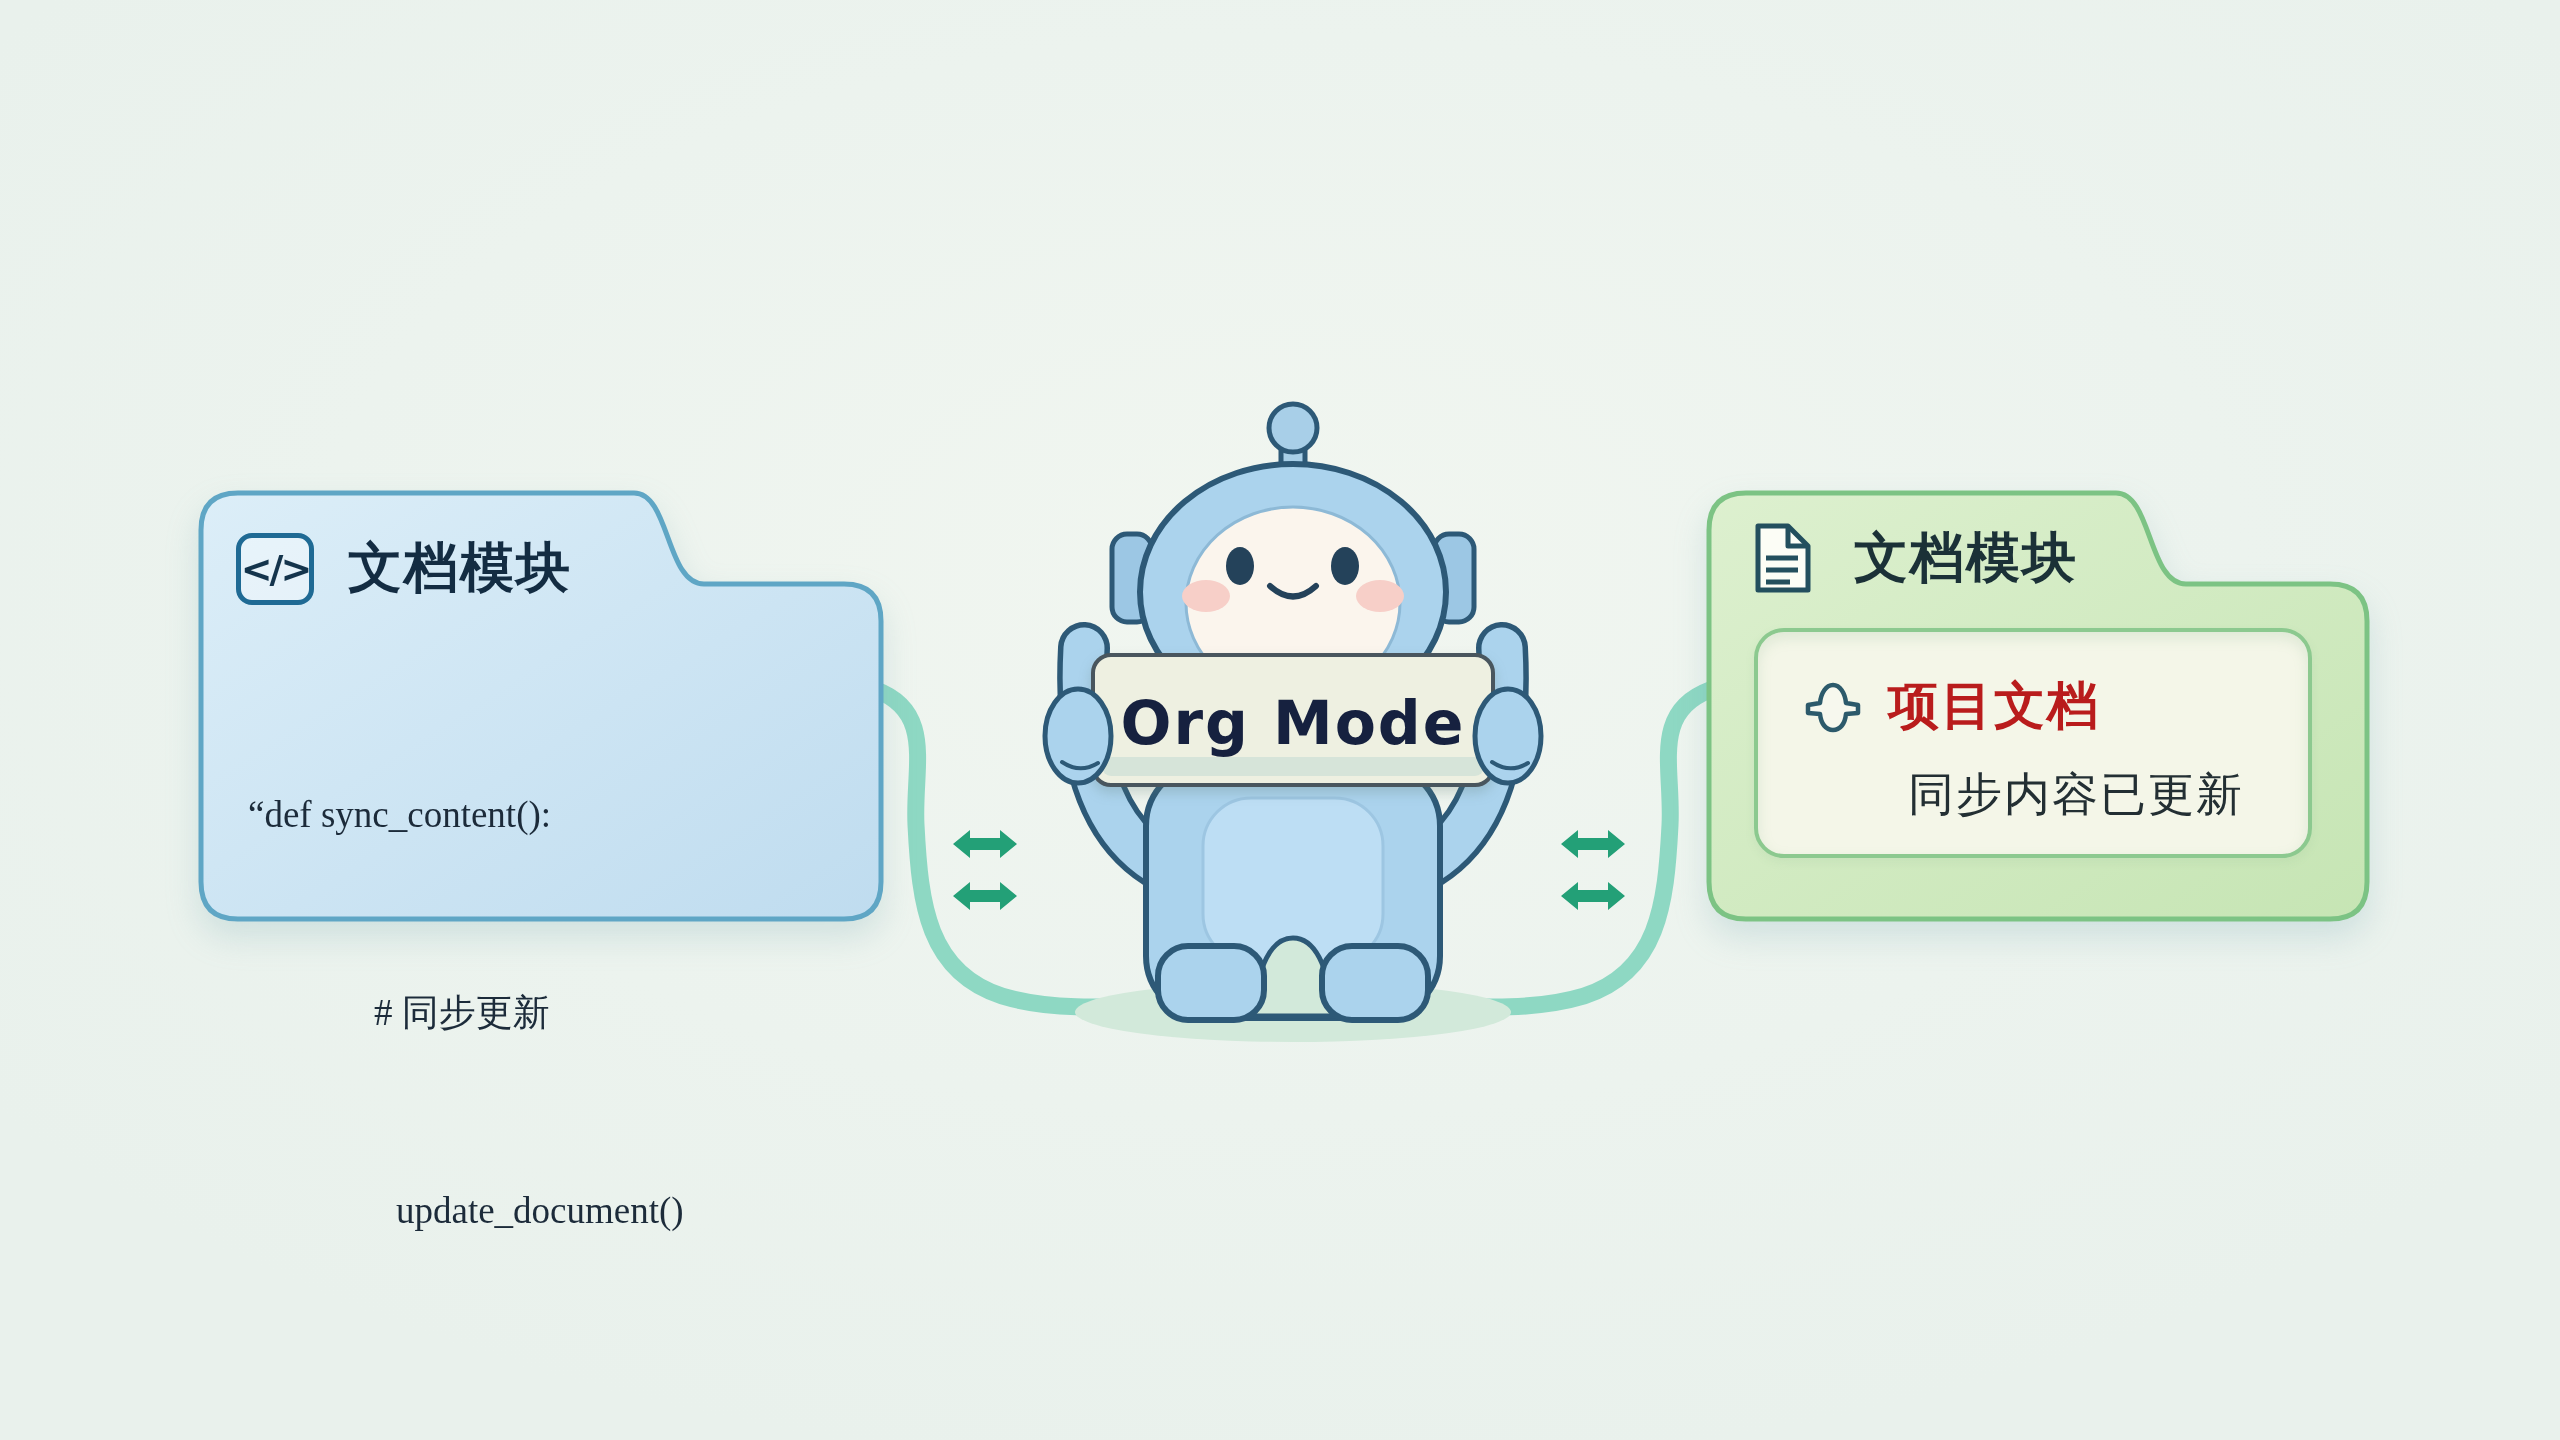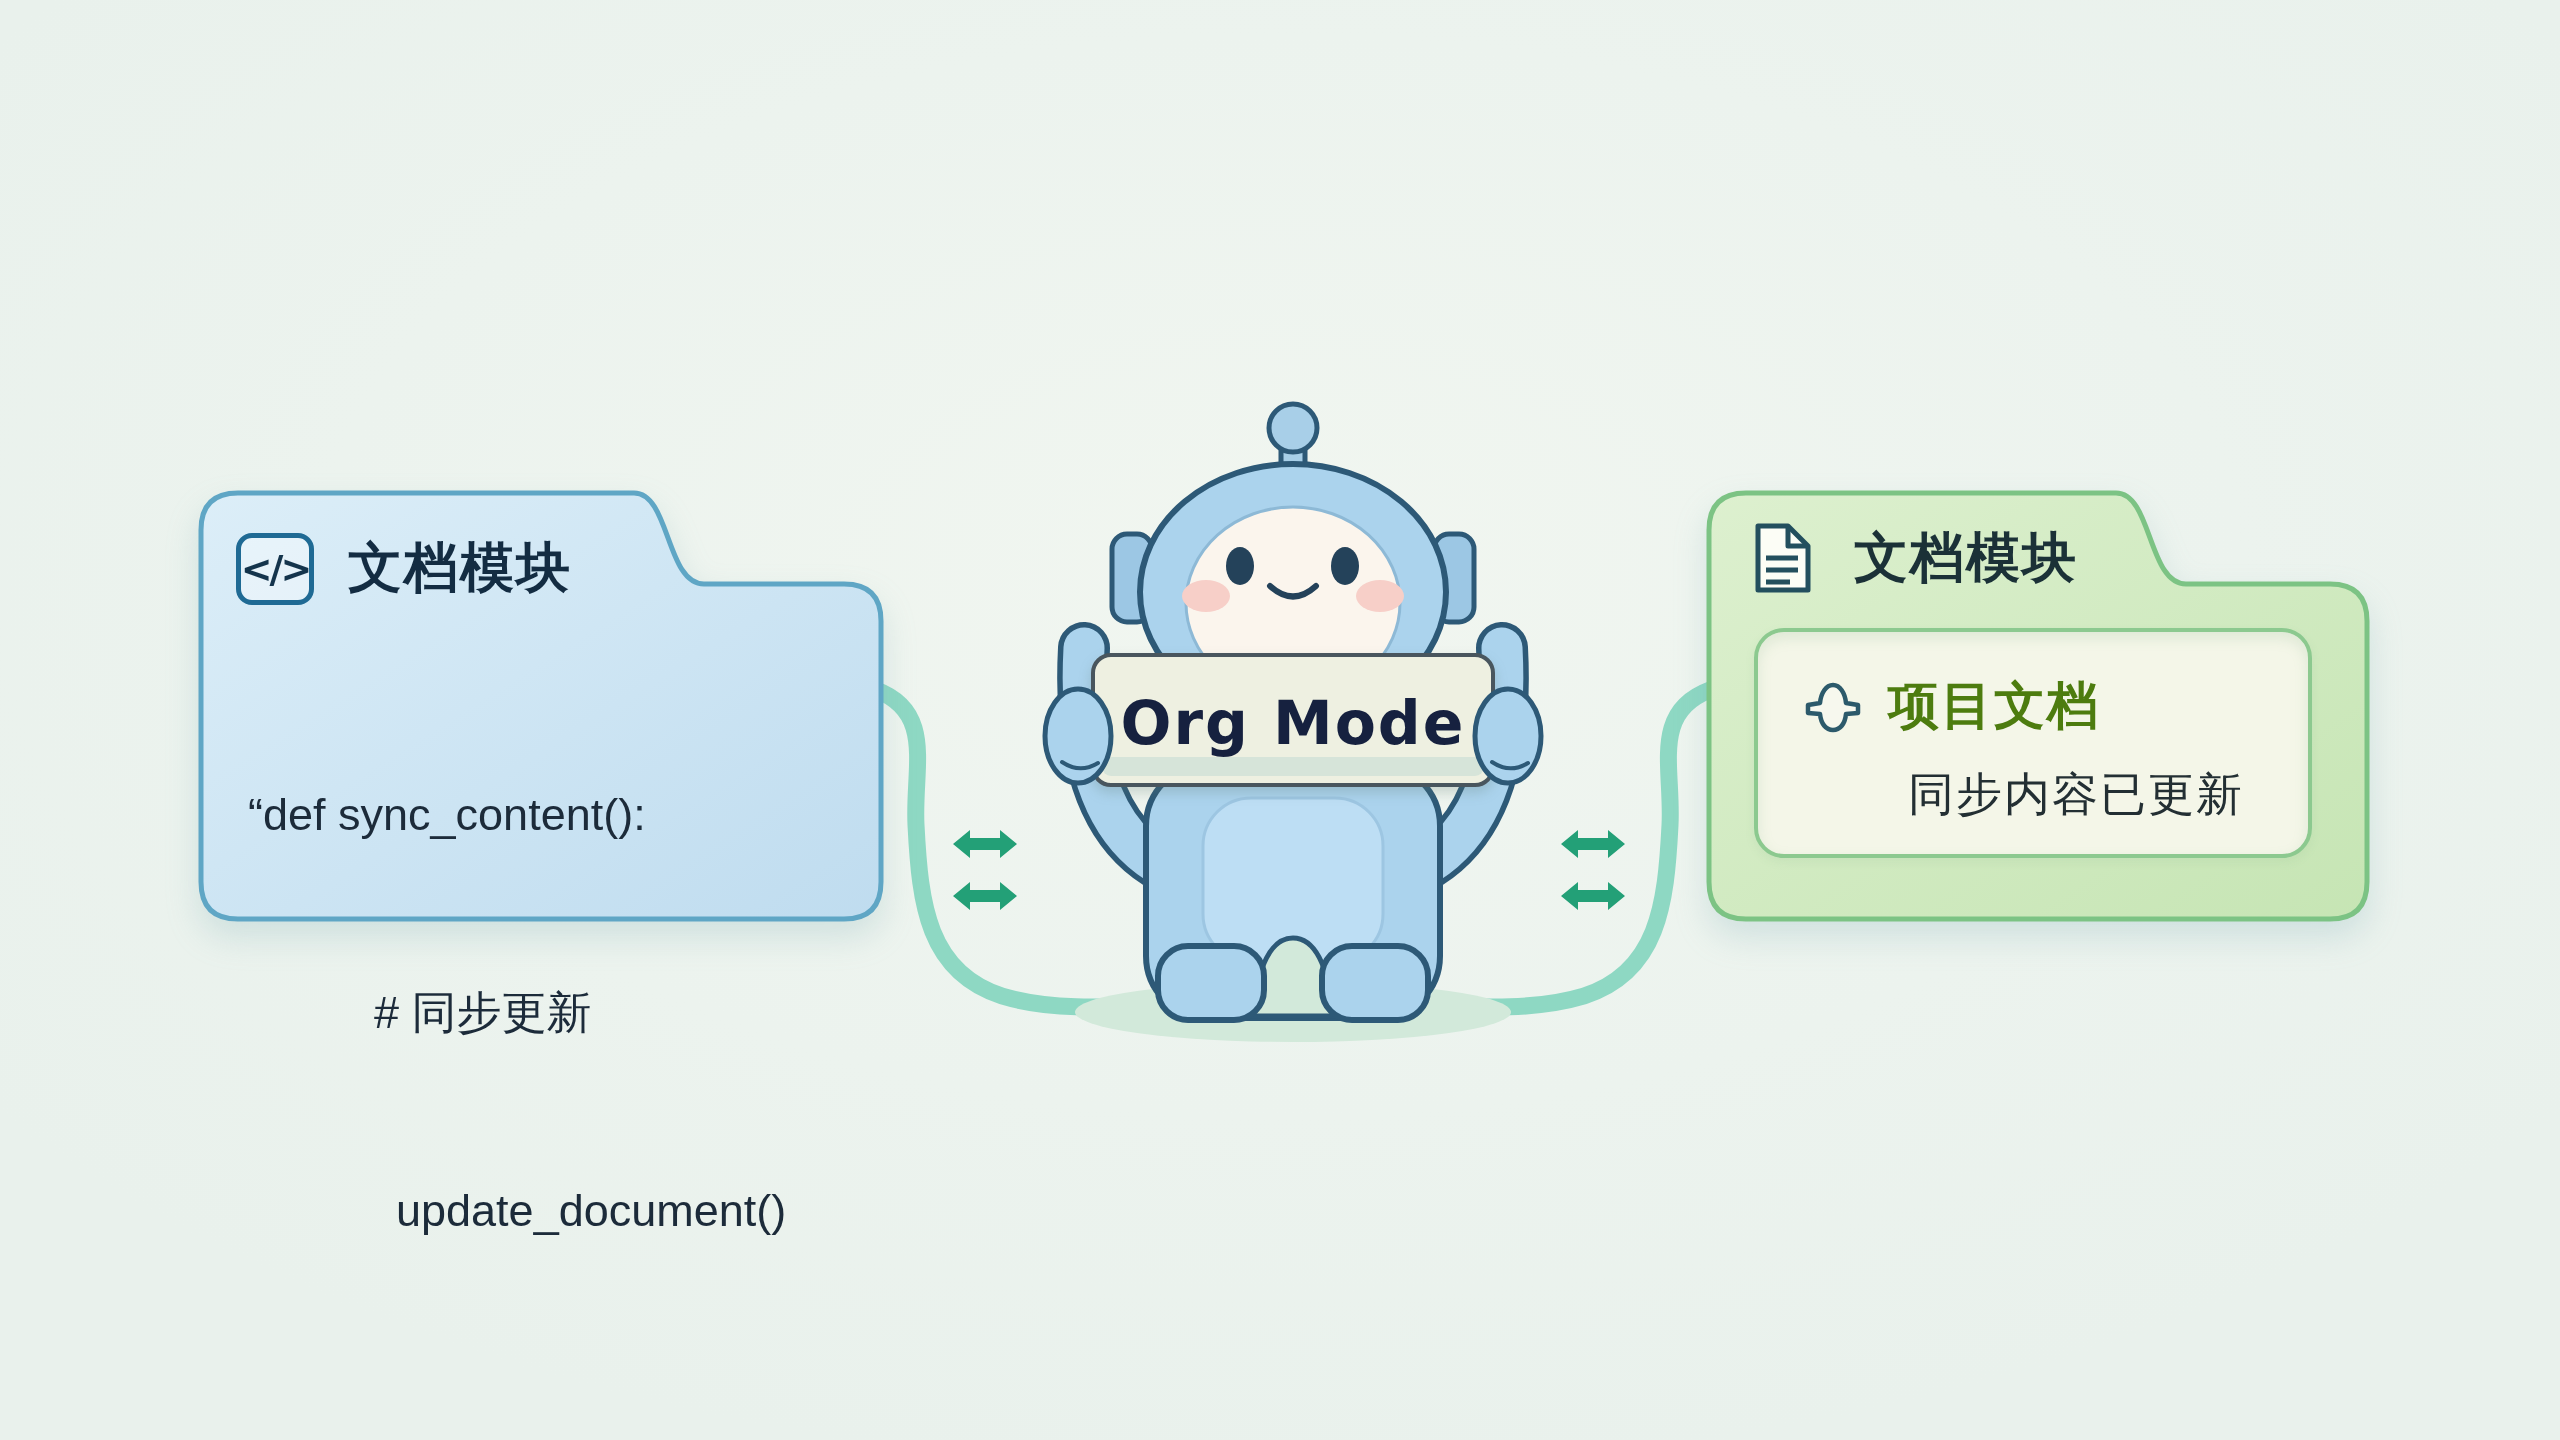--- a/index.html
+++ b/index.html
@@ -14,32 +14,32 @@
   
   .panel{position:absolute;}
   .panel-shape{position:absolute;left:0;top:0;filter:drop-shadow(0 16px 16px rgba(110,165,175,.22));}
   .panel-head{position:absolute;display:flex;align-items:center;}
   .icon-box{
     box-sizing:border-box;width:78px;height:72px;border:5px solid #1f6a94;border-radius:16px;
     background:rgba(255,255,255,.38);display:flex;align-items:center;justify-content:center;
     font-weight:bold;font-size:38px;letter-spacing:-3px;color:#14344c;
   }
   .panel-title{font-size:54px;font-weight:bold;color:#132c42;letter-spacing:2px;}
-  .code-block{position:absolute;font-family:Liberation Sans, sans-serif;
-    font-size:45px;line-height:66px;color:#1c2b3a;white-space:pre;}
+  .code-block{position:absolute;font-family:Liberation Serif, serif;
+    font-size:37px;line-height:66px;color:#1c2b3a;white-space:pre;}
   .code-line.ind-1{padding-left:126px;}
   .code-line.ind-2{padding-left:148px;}
   
   .doc-card{
     position:absolute;box-sizing:border-box;background:#f4f6e8;
     border:4px solid #8cc98f;border-radius:30px;
     box-shadow:0 6px 14px rgba(120,170,130,.18) inset, 0 4px 10px rgba(120,170,130,.12);
   }
   .card-row{position:absolute;display:flex;align-items:center;}
-  .card-title{font-size:51px;font-weight:bold;color:#4d7c0f;letter-spacing:2px;}
+  .card-title{font-size:51px;font-weight:bold;color:#b91c1c;letter-spacing:2px;}
   .card-status{position:absolute;font-size:46px;font-weight:500;color:#232f33;letter-spacing:2px;}
 </style>
 </head>
 <body>
 
 <div class="stage">
 
   <svg style="position:absolute;left:0;top:0;" width="2560" height="1440" viewBox="0 0 2560 1440">
 
     <path d="M 876,690 C 935,712 913,768 916,825 C 920,905 928,972 1002,996 C 1058,1013 1125,1006 1188,1004" fill="none" stroke="#8ed8c3" stroke-width="17" stroke-linecap="round"></path>

